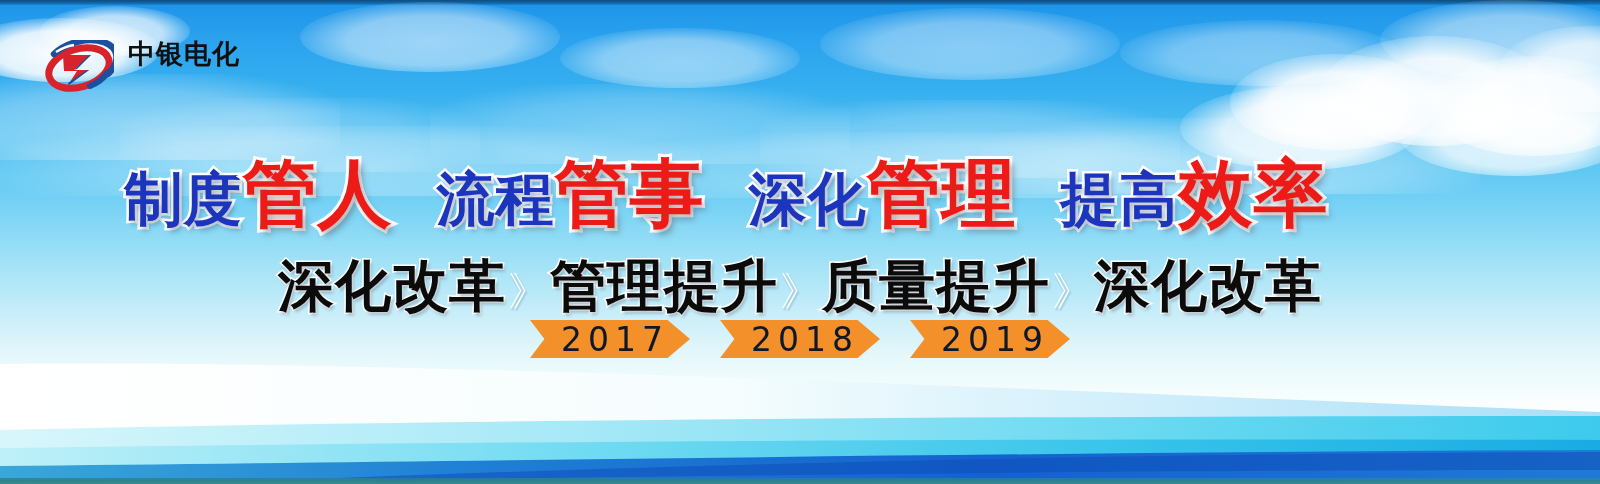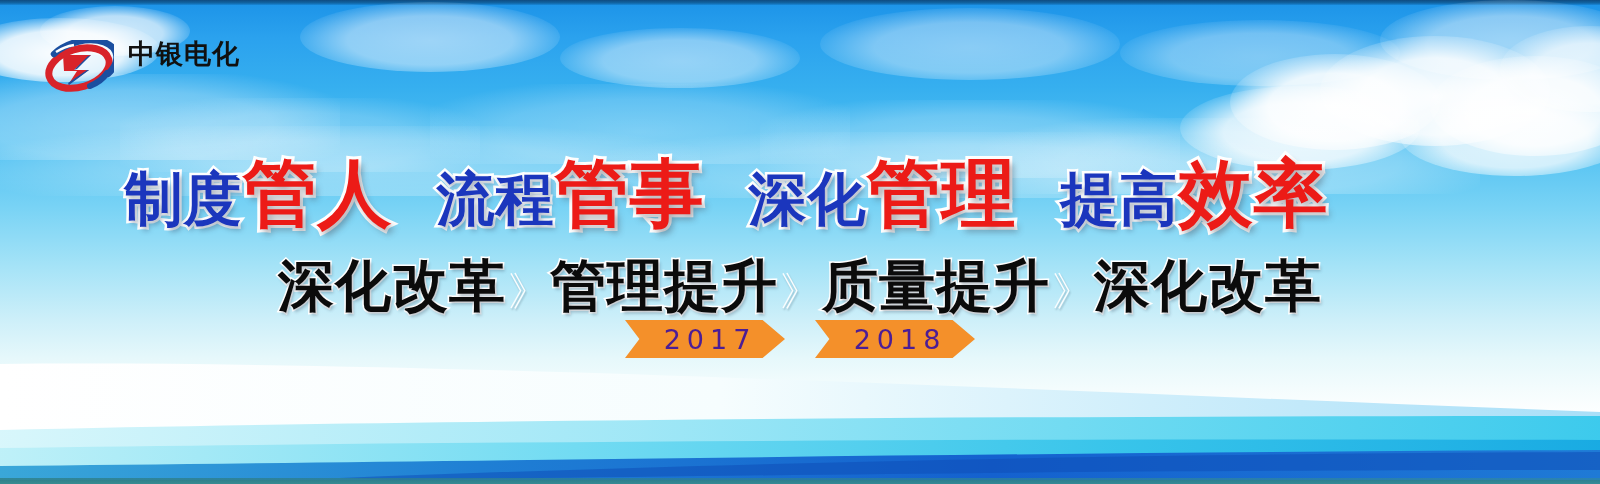--- a/index.html
+++ b/index.html
@@ -151,24 +151,24 @@
     width: 160px;
     height: 38px;
     background: #f4902a;
     clip-path: polygon(0 0, 86% 0, 100% 50%, 86% 100%, 0 100%, 9% 50%);
     display: flex;
     align-items: center;
     justify-content: center;
   }
   .year-label {
     font-family: "DejaVu Sans", "Liberation Sans", sans-serif;
-    font-size: 27px;
+    font-size: 33px;
     font-weight: 400;
     letter-spacing: 6px;
-    color: #4c1d95;
+    color: #0f172a;
     text-indent: 10px;
     line-height: 1;
   }
 
   
   .wave { position: absolute; left: 0; bottom: 0; width: 1600px; height: 130px; }
 </style>
 </head>
 <body>
 
@@ -234,20 +234,23 @@
     <span class="sub-txt">深化改革</span><span class="chev">》</span><span class="sub-txt">管理提升</span><span class="chev">》</span><span class="sub-txt">质量提升</span><span class="chev">》</span><span class="sub-txt">深化改革</span>
   </div>
 
   <div id="years">
     <div class="year-arrow">
       <span class="year-label">2017</span>
     </div>
     <div class="year-arrow">
       <span class="year-label">2018</span>
     </div>
+    <div class="year-arrow">
+      <span class="year-label">2019</span>
+    </div>
   </div>
 
   <svg class="wave" viewBox="0 0 1600 130" preserveAspectRatio="none">
     <defs>
       <linearGradient id="gW1" x1="0" y1="0" x2="1" y2="0">
         <stop offset="0%" stop-color="#ffffff"></stop>
         <stop offset="45%" stop-color="#f6fdfe"></stop>
         <stop offset="72%" stop-color="#cfeefb"></stop>
         <stop offset="100%" stop-color="#a8dff8"></stop>
       </linearGradient>

